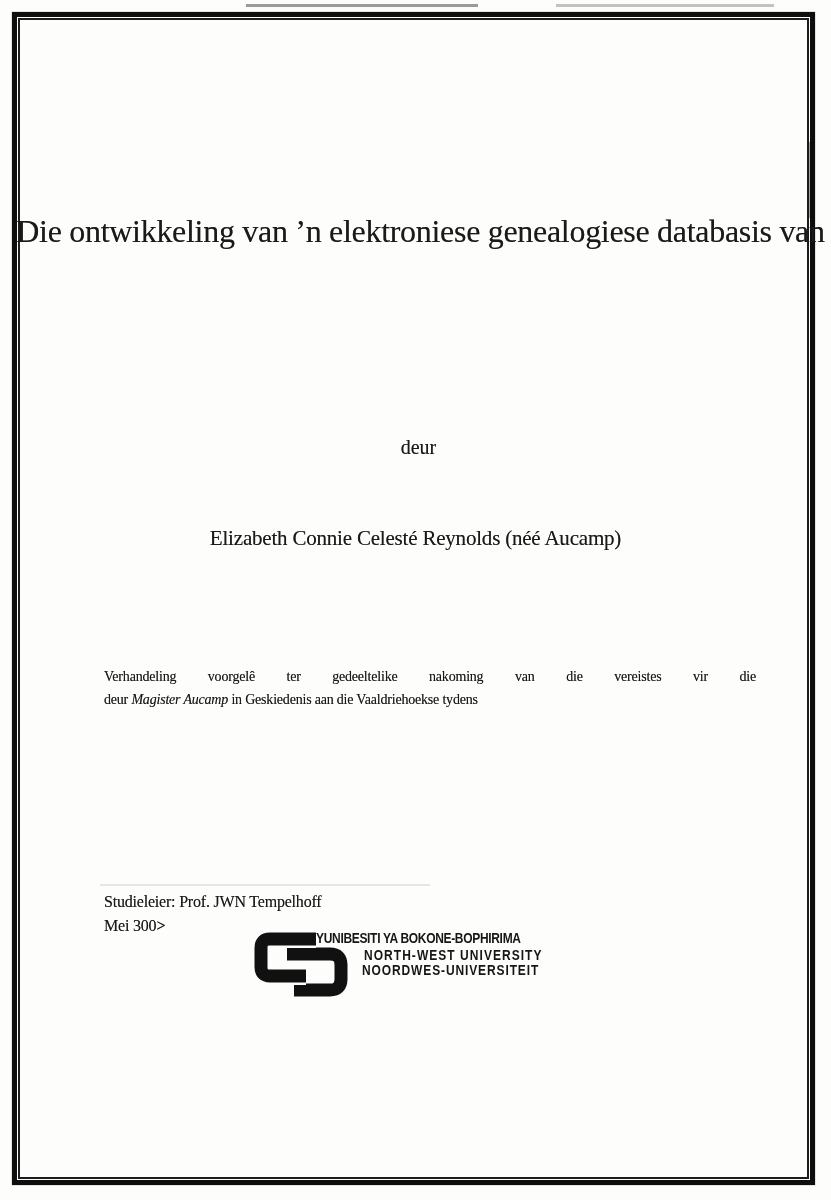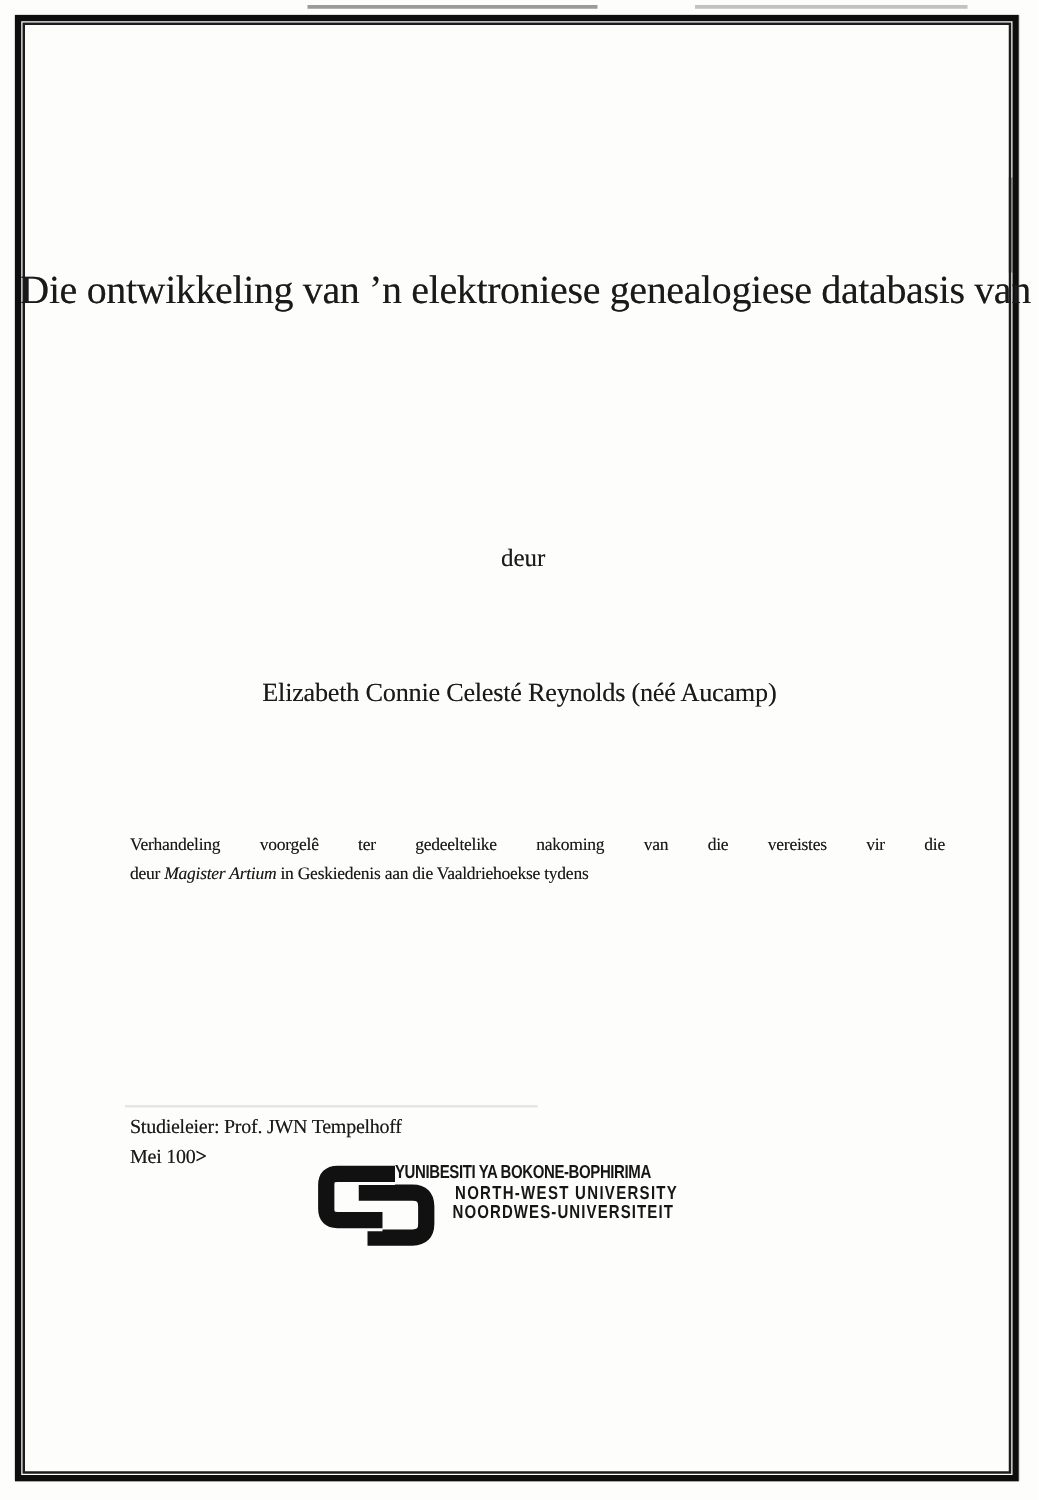--- a/index.html
+++ b/index.html
@@ -51,21 +51,20 @@
     padding-left: 6px;
     text-align: center;
     font-size: 20px;
   }
   .author {
     position: absolute;
     left: 0; right: 0; top: 526px;
     text-align: center;
     font-size: 21px;
     letter-spacing: -0.2px;
-    margin-top: 16px;
   }
   .statement {
     position: absolute;
     left: 104px; top: 665px;
     width: 652px;
     font-size: 14px;
     line-height: 23px;
     letter-spacing: -0.2px;
   }
   .statement .just {
@@ -125,26 +124,26 @@
   <div class="title-block ink">
     <div>Die ontwikkeling van ’n elektroniese genealogiese databasis van</div>
   </div>
 
   <div class="byline ink">deur</div>
 
   <div class="author ink">Elizabeth Connie Celesté Reynolds (néé Aucamp)</div>
 
   <div class="statement ink">
     <div class="just">Verhandeling voorgelê ter gedeeltelike nakoming van die vereistes vir die</div>
-    <div><span>deur </span><span class="it">Magister Artium</span><span> in Geskiedenis aan die Vaaldriehoekse tydens</span></div>
+    <div><span>deur </span><span class="it">Magister Aucamp</span><span> in Geskiedenis aan die Vaaldriehoekse tydens</span></div>
   </div>
 
   <div class="supervisor-block ink">
     <div>Studieleier: Prof. JWN Tempelhoff</div>
-    <div><span>Mei 100</span><span class="date-glyph">&gt;</span></div>
+    <div><span>Mei 300</span><span class="date-glyph">&gt;</span></div>
   </div>
 
   <div class="logo">
     <svg viewBox="0 0 105 88" width="105" height="88" aria-hidden="true">
       <path d="M 35 34 H 78 Q 89 34 89 45 L 89 59 Q 89 70 78 70 H 42" stroke="#111111" stroke-width="13" fill="none"></path>
       <path d="M 64 19 H 18 Q 9 19 9 28 L 9 47 Q 9 56 18 56 H 54" stroke="#fdfdfc" stroke-width="18" fill="none"></path>
       <path d="M 64 19 H 18 Q 9 19 9 28 L 9 47 Q 9 56 18 56 H 54" stroke="#111111" stroke-width="13" fill="none"></path>
     </svg>
     <div class="nwu-line nwu1">YUNIBESITI YA BOKONE-BOPHIRIMA</div>
     <div class="nwu-line nwu2">NORTH-WEST UNIVERSITY</div>

